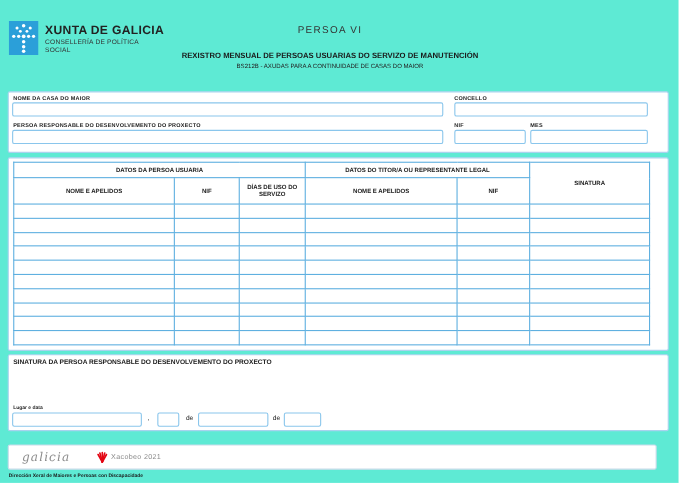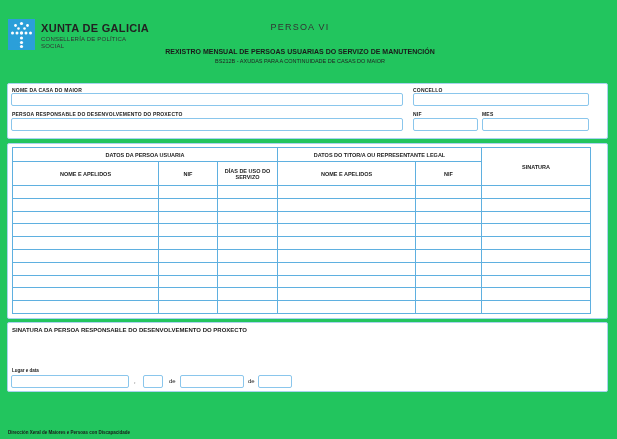--- a/index.html
+++ b/index.html
@@ -1,18 +1,18 @@
 <!DOCTYPE html>
 <html><head>
 <meta charset="utf-8">
 <style>
   * { margin:0; padding:0; box-sizing:border-box; }
   html,body { width:617px; height:439px; background:#ffffff; }
   body { font-family:"Liberation Sans", sans-serif; color:#1a1a1a; }
-  .page { position:relative; width:617px; height:439px; overflow:hidden; background:#22c55e; }
+  .page { position:relative; width:617px; height:439px; overflow:hidden; background:#5eead4; }
 
   
   .logo-wrap { position:absolute; left:8px; top:19px; display:flex; align-items:flex-start; }
   .logo-square { width:27px; height:31px; display:block; }
   .logo-text { margin-left:6px; padding-top:3px; }
   .org-name { font-size:11px; font-weight:bold; color:#222; letter-spacing:0.3px; }
   .dept { font-size:6px; color:#333; line-height:7px; margin-top:2px; letter-spacing:0.2px; }
 
   .annex { position:absolute; left:0; top:22px; width:600px; text-align:center;
            font-size:9px; color:#333; letter-spacing:1.2px; }
@@ -219,16 +219,31 @@
     <div class="lugar-label">Lugar e data</div>
     <input class="input" style="left: 3px; top: 52px; width: 118px;" value="">
     <span class="sig-sep" style="left:126px; top:55px;">,</span>
     <input class="input" style="left: 135px; top: 52px; width: 20px;" value="">
     <span class="sig-sep" style="left:161px; top:55px;">de</span>
     <input class="input" style="left: 172px; top: 52px; width: 64px;" value="">
     <span class="sig-sep" style="left:240px; top:55px;">de</span>
     <input class="input" style="left: 250px; top: 52px; width: 34px;" value="">
   </div>
 
+  <div class="footer-box">
+    <div class="galicia">galicia</div>
+    <div class="xacobeo">
+      <svg width="10" height="11" viewBox="0 0 10 11" xmlns="http://www.w3.org/2000/svg">
+        <g stroke="#e30613" stroke-width="1.5" stroke-linecap="round" fill="none">
+          <path d="M5 10 L5 1.5"></path>
+          <path d="M5 10 L1.2 3.2"></path>
+          <path d="M5 10 L8.8 3.2"></path>
+          <path d="M5 10 L2.8 1.9"></path>
+          <path d="M5 10 L7.2 1.9"></path>
+        </g>
+      </svg>
+      <span class="xacobeo-text">Xacobeo 2021</span>
+    </div>
+  </div>
 
   <div class="direction">Dirección Xeral de Maiores e Persoas con Discapacidade</div>
 
 </div>
 
 </body></html>

